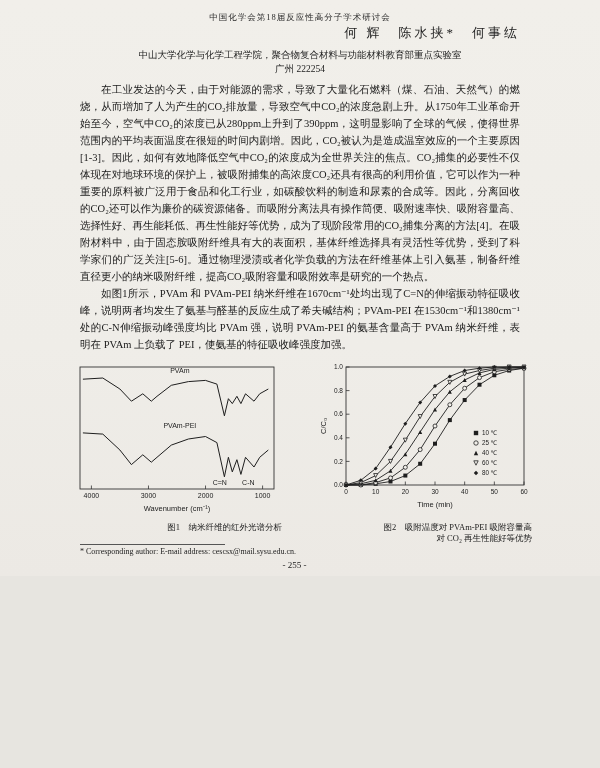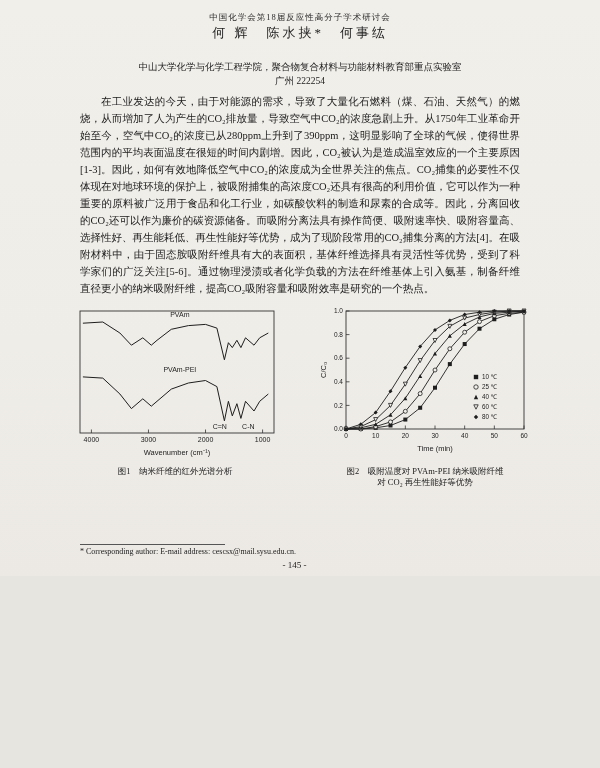--- a/index.html
+++ b/index.html
@@ -25,24 +25,24 @@
     color:#2a2a2a;
   }
   .title{
     text-align:center;
     font-size:17px;
     font-weight:bold;
     margin:16px 0 14px 0;
     letter-spacing:2px;
   }
   .authors{
-    text-align:center;
+    text-align:right;
     font-size:13px;
     letter-spacing:3px;
-    margin-bottom:19px;
+    margin-bottom:7px;
   }
   .affil{
     text-align:center;
     font-size:9.5px;
     line-height:1.45;
     color:#222;
   }
   .body-text{margin-top:4px;}
   .body-text p{
     margin:0;
@@ -54,21 +54,21 @@
   }
   .figs{
     display:flex;
     justify-content:center;
     gap:36px;
     margin-top:8px;
   }
   .figs figure{margin:0;width:214px;}
   .figs svg{display:block;}
   .figs figcaption{
-    text-align:center;
+    text-align:right;
     font-size:8.5px;
     line-height:1.4;
     margin-top:3px;
     color:#222;
   }
   .closing{
     margin:10px 0 0 0;
     font-size:10.5px;
     line-height:1.6;
     text-indent:2em;
@@ -102,20 +102,21 @@
   <div class="conf">中国化学会第18届反应性高分子学术研讨会</div>
 
 
   <div class="authors">何 辉　陈水挟*　何事纮</div>
 
   <div class="affil">中山大学化学与化学工程学院，聚合物复合材料与功能材料教育部重点实验室</div>
   <div class="affil">广州 222254</div>
 
   <div class="body-text">
     <p>在工业发达的今天，由于对能源的需求，导致了大量化石燃料（煤、石油、天然气）的燃烧，从而增加了人为产生的CO₂排放量，导致空气中CO₂的浓度急剧上升。从1750年工业革命开始至今，空气中CO₂的浓度已从280ppm上升到了390ppm，这明显影响了全球的气候，使得世界范围内的平均表面温度在很短的时间内剧增。因此，CO₂被认为是造成温室效应的一个主要原因[1-3]。因此，如何有效地降低空气中CO₂的浓度成为全世界关注的焦点。CO₂捕集的必要性不仅体现在对地球环境的保护上，被吸附捕集的高浓度CO₂还具有很高的利用价值，它可以作为一种重要的原料被广泛用于食品和化工行业，如碳酸饮料的制造和尿素的合成等。因此，分离回收的CO₂还可以作为廉价的碳资源储备。而吸附分离法具有操作简便、吸附速率快、吸附容量高、选择性好、再生能耗低、再生性能好等优势，成为了现阶段常用的CO₂捕集分离的方法[4]。在吸附材料中，由于固态胺吸附纤维具有大的表面积，基体纤维选择具有灵活性等优势，受到了科学家们的广泛关注[5-6]。通过物理浸渍或者化学负载的方法在纤维基体上引入氨基，制备纤维直径更小的纳米吸附纤维，提高CO₂吸附容量和吸附效率是研究的一个热点。</p>
+    <p>如图1所示，PVAm 和 PVAm-PEI 纳米纤维在1670cm⁻¹处均出现了C=N的伸缩振动特征吸收峰，说明两者均发生了氨基与醛基的反应生成了希夫碱结构；PVAm-PEI 在1530cm⁻¹和1380cm⁻¹处的C-N伸缩振动峰强度均比 PVAm 强，说明 PVAm-PEI 的氨基含量高于 PVAm 纳米纤维，表明在 PVAm 上负载了 PEI，使氨基的特征吸收峰强度加强。</p>
   </div>
 
   <div class="figs">
     <figure>
       <svg id="fig1-svg" width="214" height="158" viewBox="0 0 214 158" xmlns="http://www.w3.org/2000/svg">
           <rect x="12" y="6" width="194" height="122" fill="none" stroke="#333" stroke-width="0.9"></rect>
           <line x1="23.411764705882355" y1="128" x2="23.411764705882355" y2="124.5" stroke="#333" stroke-width="0.8"></line>
           <text x="23.411764705882355" y="137" font-size="7" text-anchor="middle" fill="#222" font-family="Liberation Sans,sans-serif">4000</text>
           <line x1="80.47058823529412" y1="128" x2="80.47058823529412" y2="124.5" stroke="#333" stroke-width="0.8"></line>
           <text x="80.47058823529412" y="137" font-size="7" text-anchor="middle" fill="#222" font-family="Liberation Sans,sans-serif">3000</text>
@@ -239,26 +240,26 @@
           <path d="M158 89.8 L160.2 94.2 L155.8 94.2 Z" fill="#1e1e1e"></path>
           <text x="164" y="94.3" font-size="6.3" fill="#222" font-family="Liberation Sans,sans-serif">40 ℃</text>
           <path d="M158 104.2 L160.2 99.8 L155.8 99.8 Z" fill="#f1efea" stroke="#1e1e1e" stroke-width="0.8"></path>
           <text x="164" y="104.3" font-size="6.3" fill="#222" font-family="Liberation Sans,sans-serif">60 ℃</text>
           <path d="M158 109.8 L160.2 112 L158 114.2 L155.8 112 Z" fill="#1e1e1e"></path>
           <text x="164" y="114.3" font-size="6.3" fill="#222" font-family="Liberation Sans,sans-serif">80 ℃</text>
           <text x="117" y="146" font-size="7.5" text-anchor="middle" fill="#222" font-family="Liberation Sans,sans-serif">Time (min)</text>
           <text transform="translate(8,65) rotate(-90)" font-size="7.5" text-anchor="middle" fill="#222" font-family="Liberation Sans,sans-serif">C/C₀</text>
         </svg>
       <figcaption>
-        <span>图2　吸附温度对 PVAm-PEI 纳米吸附纤维</span><br>
+        <span>图2　吸附温度对 PVAm-PEI 吸附容量高</span><br>
         <span>对 CO₂ 再生性能好等优势</span>
       </figcaption>
     </figure>
   </div>
 
 
   <div class="footer">
     <div class="footnote-rule"></div>
     <div class="footnote">* Corresponding author: E-mail address: cescsx@mail.sysu.edu.cn.</div>
-    <div class="pageno">- 145 -</div>
+    <div class="pageno">- 255 -</div>
   </div>
 
 </div>
 
 </body></html>

